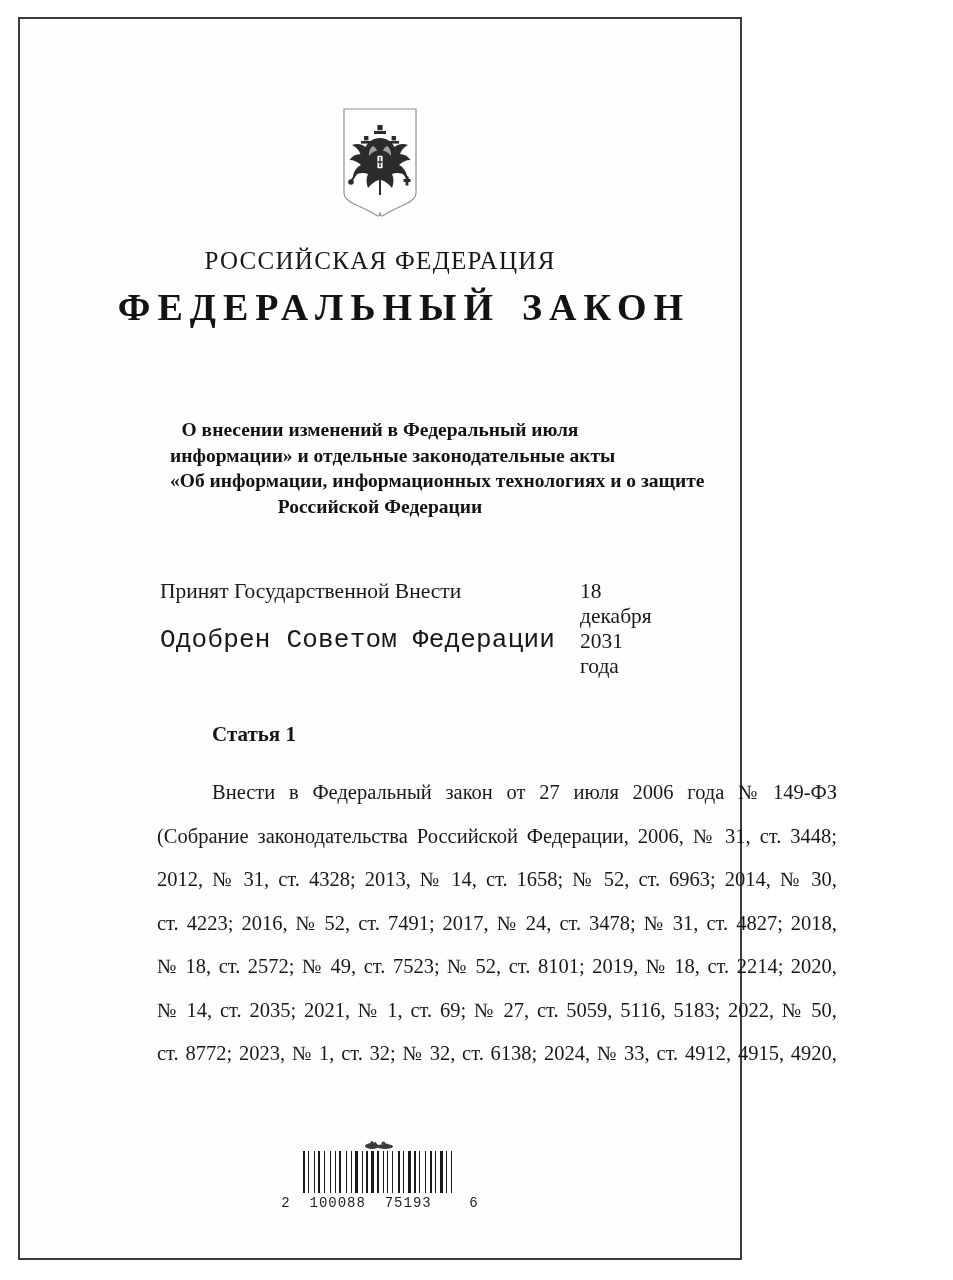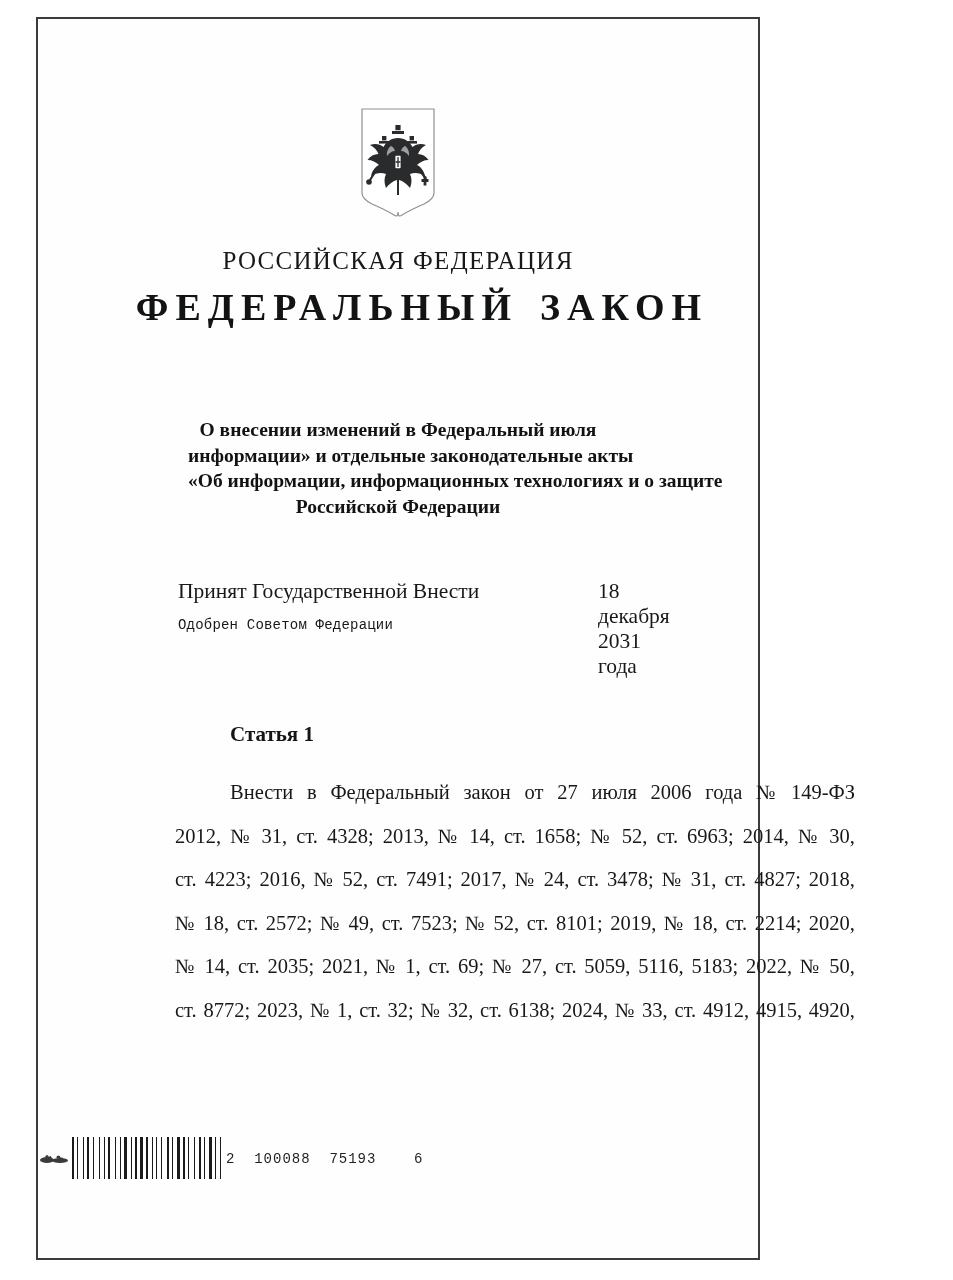--- a/index.html
+++ b/index.html
@@ -13,21 +13,21 @@
     height: 1280px;
     overflow: hidden;
     font-family: "Liberation Serif", "DejaVu Serif", serif;
     color: #1c1c1c;
     -webkit-font-smoothing: antialiased;
   }
 
   
   .scan-frame {
     position: absolute;
-    left: 36px;
+    left: 18px;
     top: 17px;
     width: 724px;
     height: 1243px;
     border: 2px solid #3a3b3d;
     background: #404040;
     box-sizing: border-box;
   }
 
   .page {
     position: absolute;
@@ -115,24 +115,25 @@
   .adopt-date {
     position: absolute;
     left: 420px;
   }
   .row-duma {
     font-size: 21.5px;
     font-family: "Liberation Serif", "DejaVu Serif", serif;
     color: #17181a;
   }
   .row-council {
-    font-size: 14px;
+    font-size: 26px;
     font-family: "Liberation Mono", "DejaVu Sans Mono", monospace;
     color: #17181a;
     letter-spacing: 0.2px;
+    align-items: flex-end;
   }
   .row-council .adopt-date { font-family: "Liberation Mono", "DejaVu Sans Mono", monospace; }
 
   
   .article-heading {
     position: absolute;
     left: 192px;
     top: 703px;
     font-size: 21px;
     font-weight: 700;
@@ -168,20 +169,21 @@
   .line-7 { word-spacing: 0.5px; }
   .line-8 { word-spacing: 1px; }
 
   
   .barcode-area {
     position: absolute;
     left: 0;
     right: 0;
     top: 1118px;
     display: flex;
+    flex-direction: column;
     align-items: center;
   }
   .barcode-ornament {
     width: 34px;
     height: 13px;
     margin-bottom: 1px;
   }
   .barcode-bars {
     display: flex;
     align-items: flex-end;
@@ -259,20 +261,21 @@
       </div>
       <div class="adopt-row row-council">
         <span class="adopt-label">Одобрен Советом Федерации</span>
       </div>
     </div>
 
     <div class="article-heading">Статья 1</div>
 
     <div class="body-block">
       <span class="body-line line-1">Внести в Федеральный закон от 27 июля 2006 года № 149-ФЗ</span>
+      <span class="body-line line-3">(Собрание законодательства Российской Федерации, 2006, № 31, ст. 3448;</span>
       <span class="body-line line-4">2012, № 31, ст. 4328; 2013, № 14, ст. 1658; № 52, ст. 6963; 2014, № 30,</span>
       <span class="body-line line-5">ст. 4223; 2016, № 52, ст. 7491; 2017, № 24, ст. 3478; № 31, ст. 4827; 2018,</span>
       <span class="body-line line-6">№ 18, ст. 2572; № 49, ст. 7523; № 52, ст. 8101; 2019, № 18, ст. 2214; 2020,</span>
       <span class="body-line line-7">№ 14, ст. 2035; 2021, № 1, ст. 69; № 27, ст. 5059, 5116, 5183; 2022, № 50,</span>
       <span class="body-line line-8">ст. 8772; 2023, № 1, ст. 32; № 32, ст. 6138; 2024, № 33, ст. 4912, 4915, 4920,</span>
     </div>
 
     <div class="barcode-area">
       <svg class="barcode-ornament" viewBox="0 0 34 13">
         <g fill="#3a3b3d">

